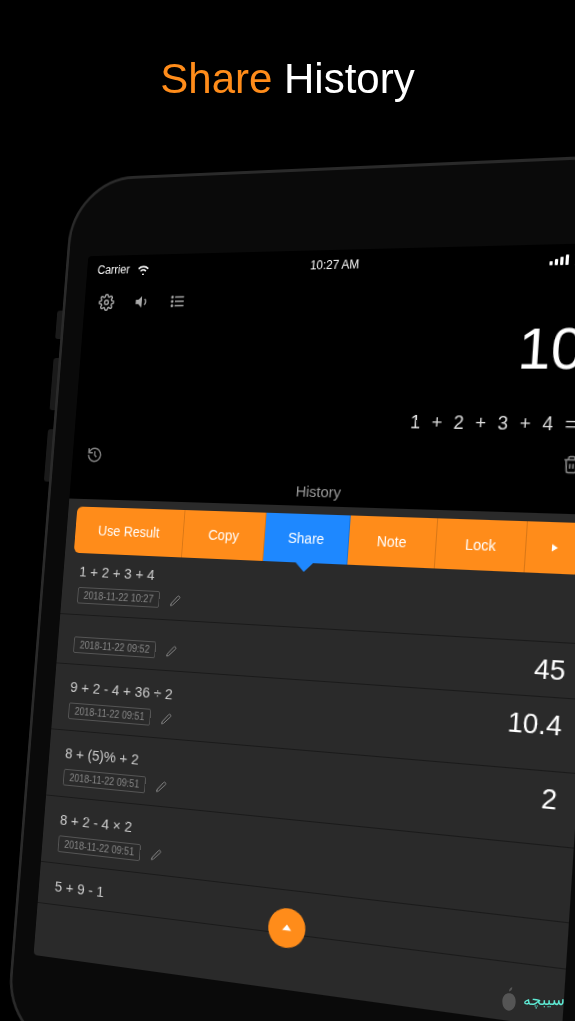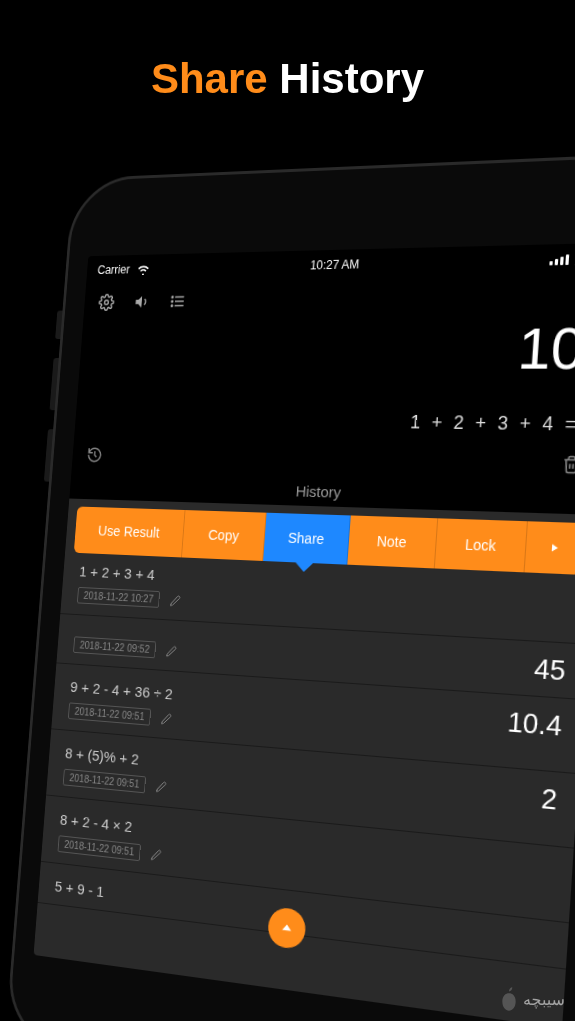--- a/index.html
+++ b/index.html
@@ -10,21 +10,21 @@
       font-family: -apple-system, Helvetica, Arial, sans-serif;
       overflow: hidden;
       position: relative;
     }
     .promo-title {
       position: absolute;
       top: 55px;
       left: 0; right: 0;
       text-align: center;
       font-size: 42px;
-      font-weight: 700;
+      font-weight: 400;
       color: #fff;
     }
     .promo-title .accent { color: #ff8c1a; }
     .phone {
       position: absolute;
       top: 165px;
       left: 20px;
       width: 590px;
       height: 900px;
       transform: perspective(1800px) rotateY(-22deg) rotateX(4deg) rotateZ(3deg);
@@ -145,21 +145,21 @@
       width:38px; height:38px;
       border-radius:50%;
       background:#ff8c1a;
       display:flex; align-items:center; justify-content:center;
       color:#fff;
       z-index:6;
     }
     .watermark {
       position:absolute;
       bottom:10px; right:10px;
-      color:#a3a3a3; font-size:16px;
+      color:#5eead4; font-size:16px;
       display:flex; align-items:center; gap:4px;
     }
     svg { display:block; }
   </style>
 </head>
 <body>
 
 <div class="promo-title">
   <span class="accent">Share</span>
   <span>History</span>

